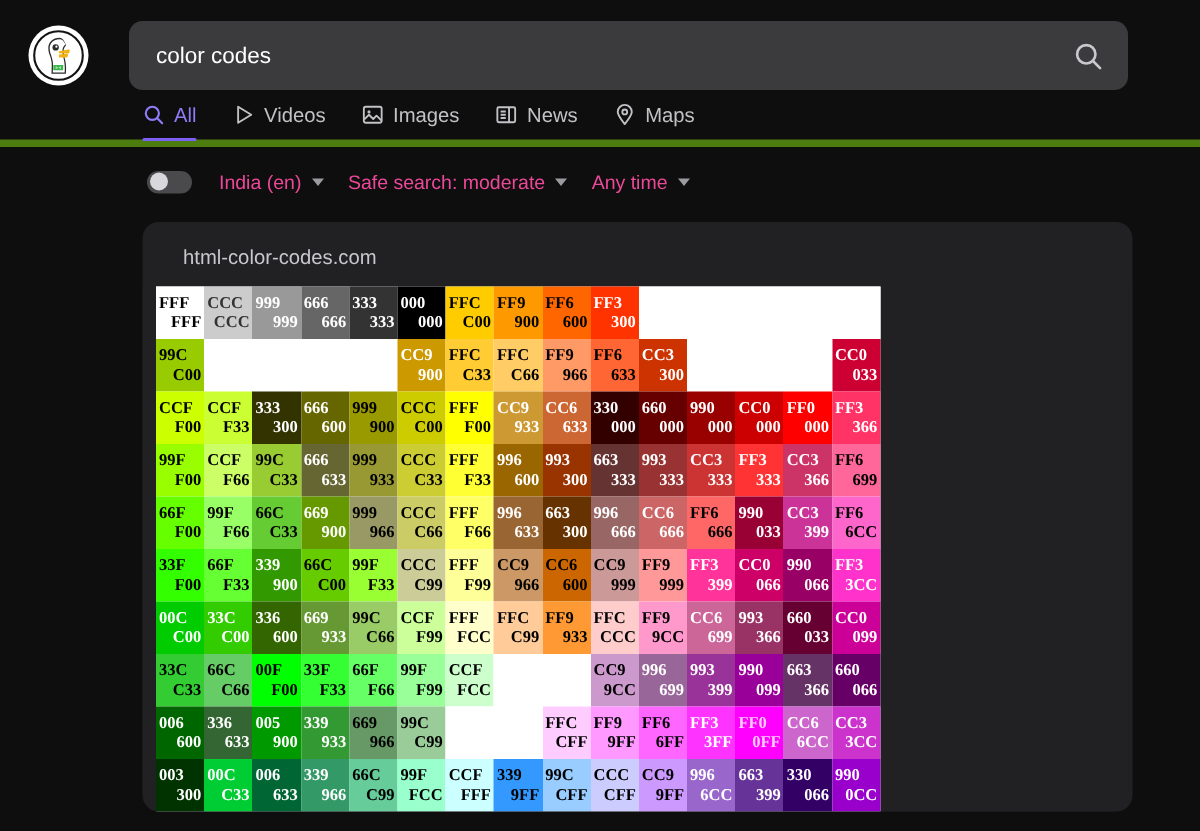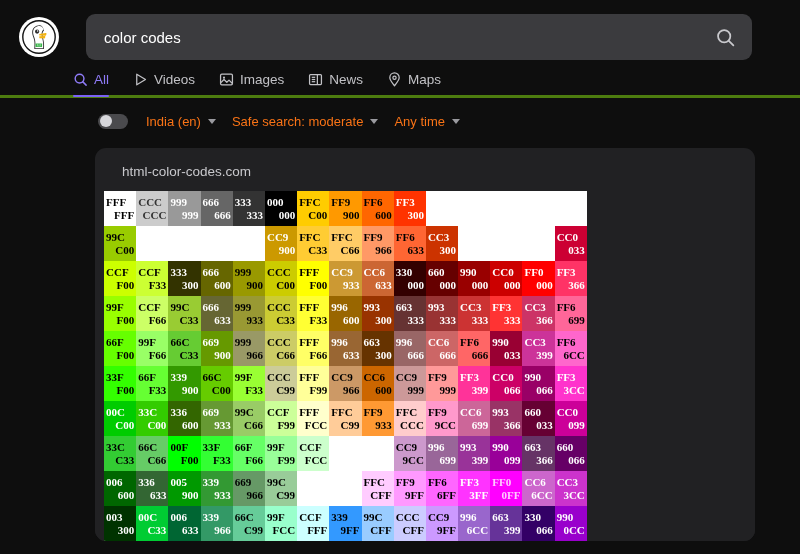--- a/index.html
+++ b/index.html
@@ -45,23 +45,23 @@
     width: 46px; height: 100%;
     background: transparent; border: none;
     display: flex; align-items: center; justify-content: center;
     cursor: pointer; padding-right: 8px;
   }
 
   
   #tabbar {
     position: relative;
     height: 33px;
-    border-bottom: 3px solid #4d7c0f;
-    padding-left: 73px;
-    display: flex; align-items: center;
+    border-bottom: 5px solid #4d7c0f;
+    padding-left: 95px;
+    display: flex; align-items: flex-end;
   }
   .tab {
     display: flex; align-items: center; gap: 6px;
     height: 32px;
     margin-right: 24px;
     color: #c2c2c6;
     font-size: 13.5px;
     cursor: pointer;
     position: relative;
     padding-bottom: 2px;
@@ -93,21 +93,21 @@
     position: relative; cursor: pointer;
     margin-right: 2px;
   }
   .toggle .knob {
     position: absolute; left: 1.5px; top: 1.5px;
     width: 12px; height: 12px; border-radius: 50%;
     background: #d8d8dc;
   }
   .filter {
     display: flex; align-items: center; gap: 7px;
-    color: #f97316; font-size: 13px;
+    color: #ec4899; font-size: 13px;
     cursor: pointer;
   }
   .caret {
     width: 0; height: 0;
     border-left: 4.5px solid transparent;
     border-right: 4.5px solid transparent;
     border-top: 5px solid #9a9a9f;
   }
 
   

